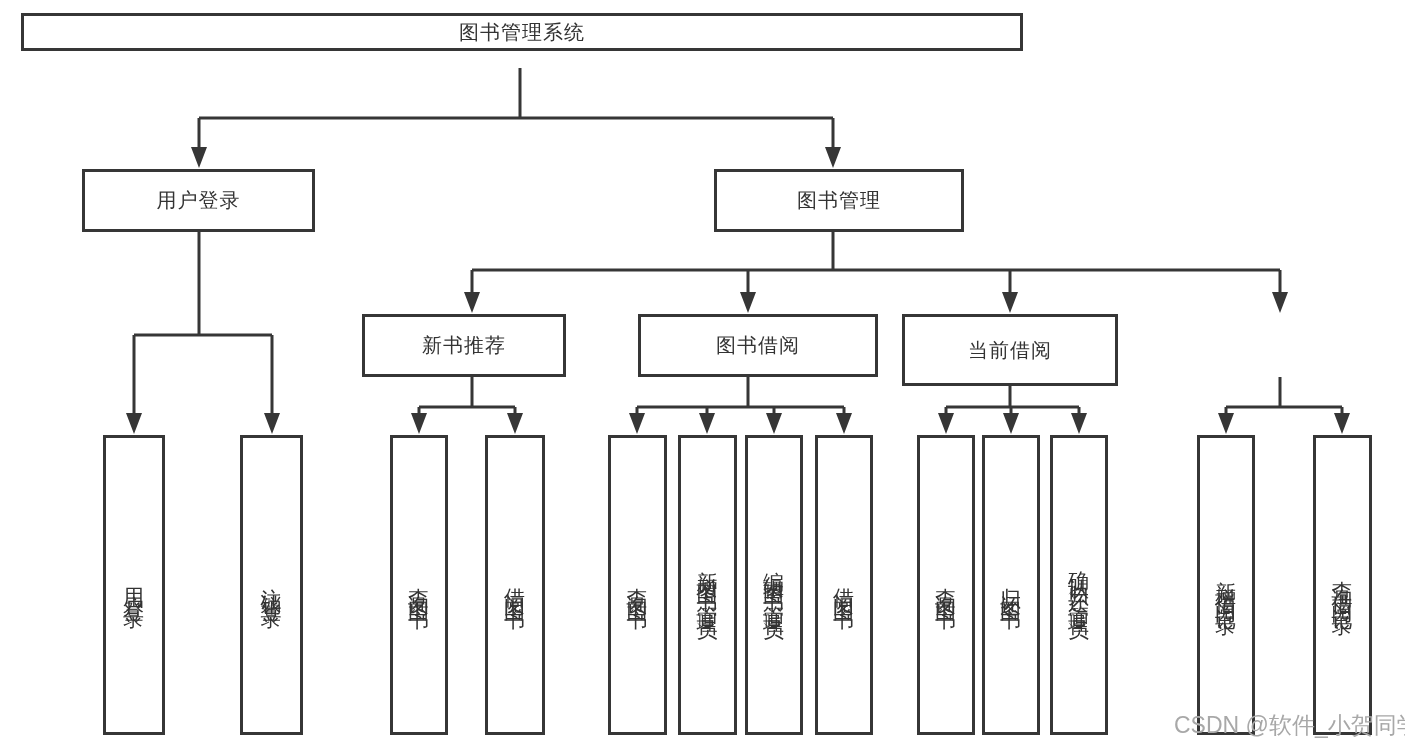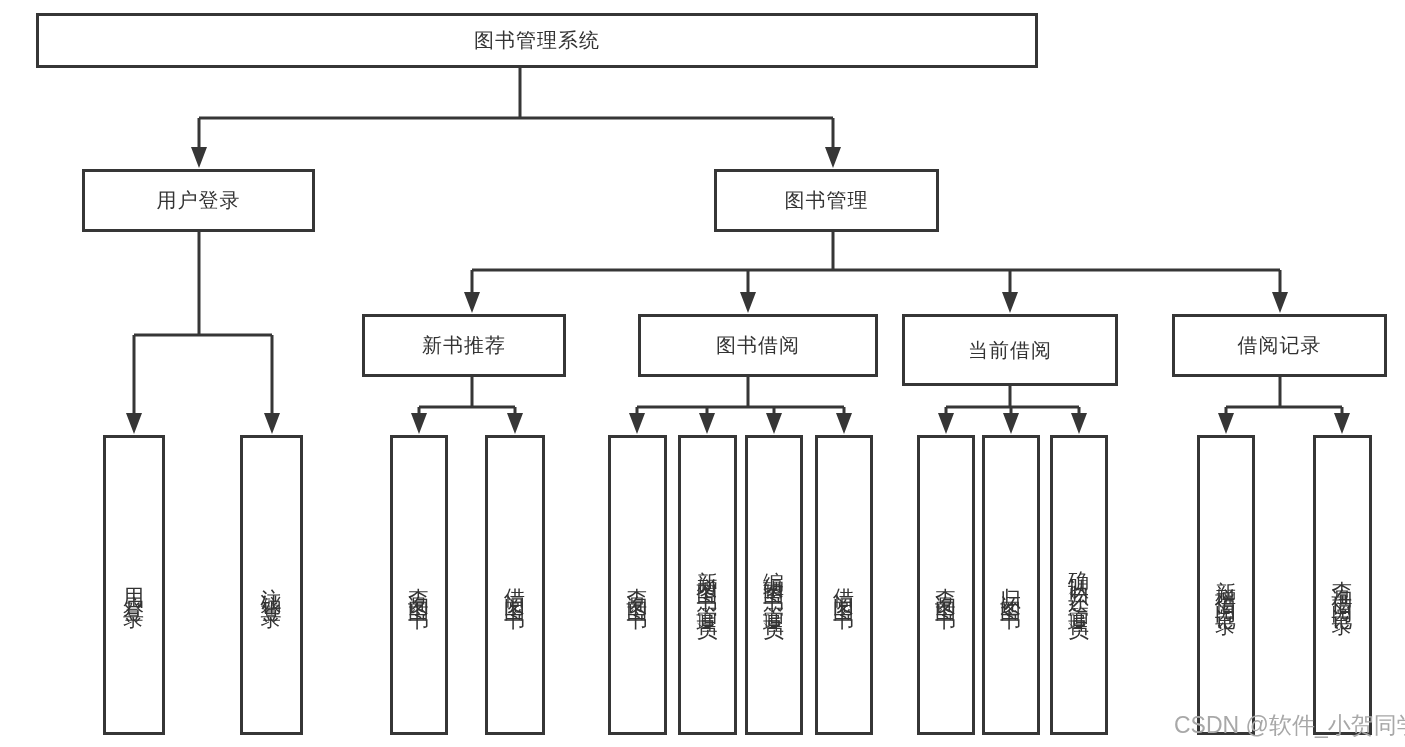--- a/index.html
+++ b/index.html
@@ -82,42 +82,39 @@
       M699 413 H715 L707 434 Z
       M766 413 H782 L774 434 Z
       M836 413 H852 L844 434 Z
       M938 413 H954 L946 434 Z
       M1003 413 H1019 L1011 434 Z
       M1071 413 H1087 L1079 434 Z
       M1218 413 H1234 L1226 434 Z
       M1334 413 H1350 L1342 434 Z"></path>
   </svg>
 
-  <div class="node-h" style="left:36px;top:13px;width:1002px;height:55px">
+  <div class="node-h" style="left:21px;top:13px;width:1002px;height:38px">
     <span>图书管理系统</span>
   </div>
 
   <div class="node-h" style="left:82px;top:169px;width:233px;height:63px">
     <span>用户登录</span>
   </div>
-  <div class="node-h" style="left:714px;top:169px;width:225px;height:63px">
+  <div class="node-h" style="left:714px;top:169px;width:250px;height:63px">
     <span>图书管理</span>
   </div>
 
   <div class="node-h" style="left:362px;top:314px;width:204px;height:63px">
     <span>新书推荐</span>
   </div>
   <div class="node-h" style="left:638px;top:314px;width:240px;height:63px">
     <span>图书借阅</span>
   </div>
   <div class="node-h" style="left:902px;top:314px;width:216px;height:72px">
     <span>当前借阅</span>
-  </div>
-  <div class="node-h" style="left:1172px;top:314px;width:215px;height:63px">
-    <span>借阅记录</span>
   </div>
 
   <div class="node-v" style="left:103px;width:62px">
     <span class="vtext">用户登录</span>
   </div>
   <div class="node-v" style="left:240px;width:63px">
     <span class="vtext">注销登录</span>
   </div>
 
   <div class="node-v" style="left:390px;width:58px">

